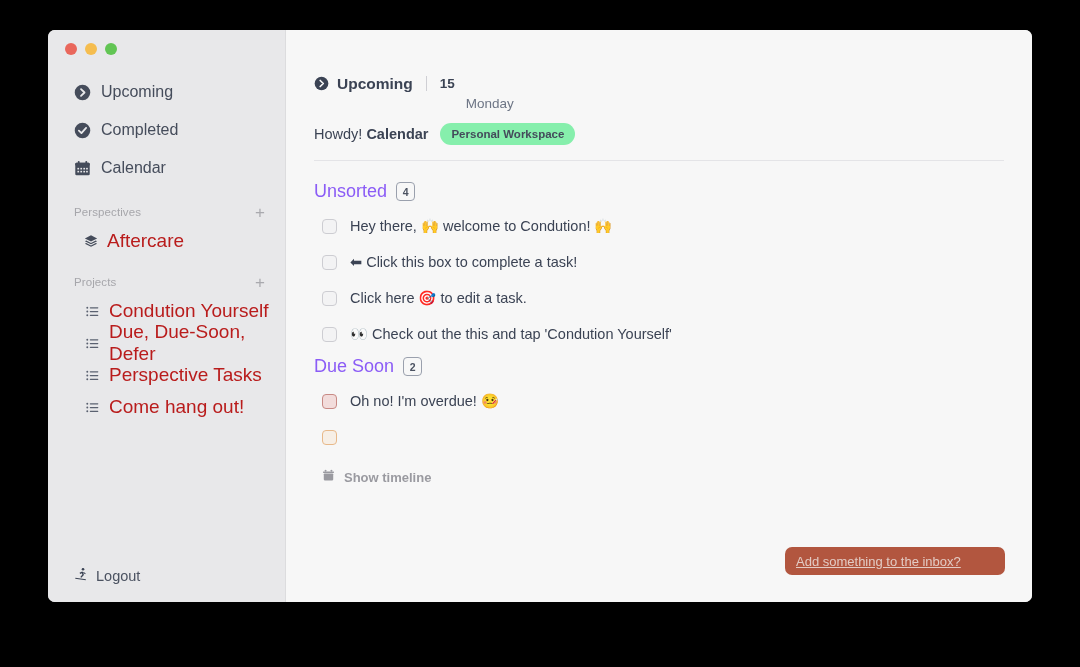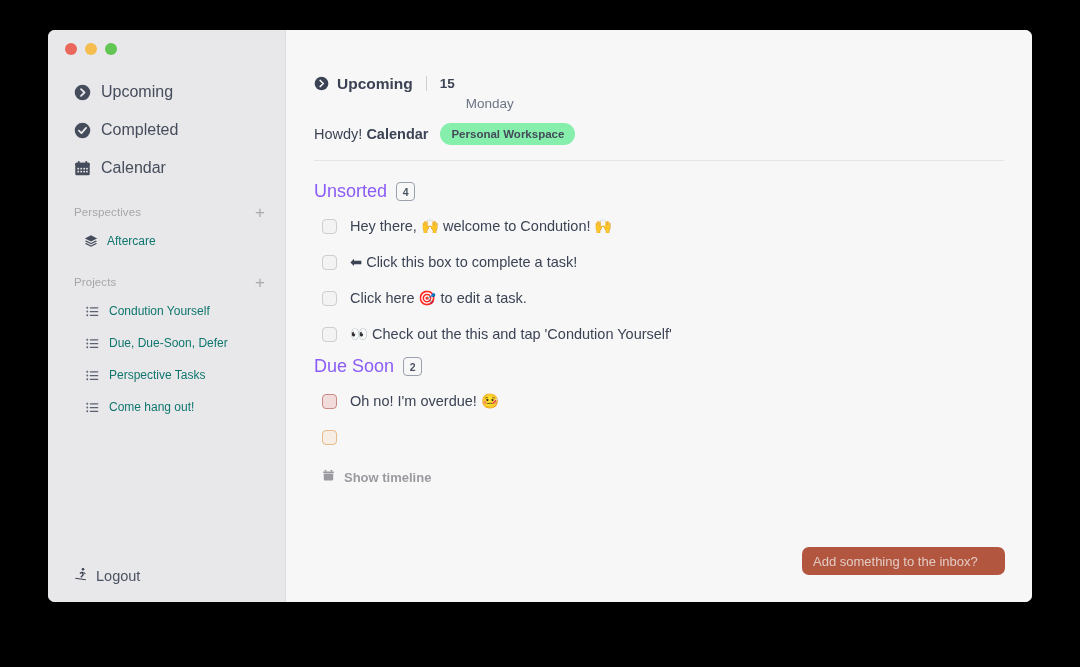--- a/index.html
+++ b/index.html
@@ -71,22 +71,22 @@
     color: #a9a9ae;
     cursor: default;
     padding: 0 2px;
   }
   .sub-item {
     display: flex;
     align-items: center;
     gap: 9px;
     height: 32px;
     padding-left: 36px;
-    color: #0f766e;
-    font-size: 12px;
+    color: #b91c1c;
+    font-size: 19px;
     cursor: default;
   }
   .sub-item.project { padding-left: 38px; }
   .sub-item .ico { display: flex; align-items: center; width: 14px; height: 14px; flex: none; }
 
   #logout {
     position: absolute;
     left: 26px; bottom: 18px;
     display: flex;
     align-items: center;
@@ -187,30 +187,31 @@
     color: #9a9aa0;
     font-size: 13px;
     font-weight: bold;
     cursor: default;
   }
 
   #inbox-btn {
     position: absolute;
     right: 27px;
     bottom: 27px;
-    width: 203px;
+    width: 220px;
     height: 28px;
     background: #b2563f;
     border-radius: 7px;
     display: flex;
     align-items: center;
     padding: 0 11px;
     font-size: 13px;
     color: #e3cbc4;
     cursor: default;
+    text-decoration: underline;
   }
 </style>
 </head>
 <body>
 
 <div id="app-window">
 
   <div id="sidebar">
 
     <div class="traffic-lights">

